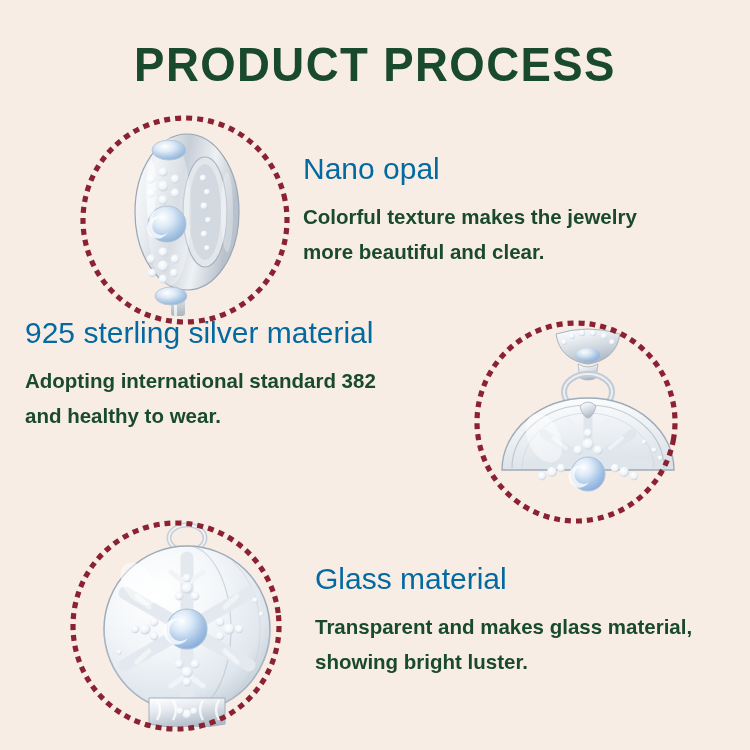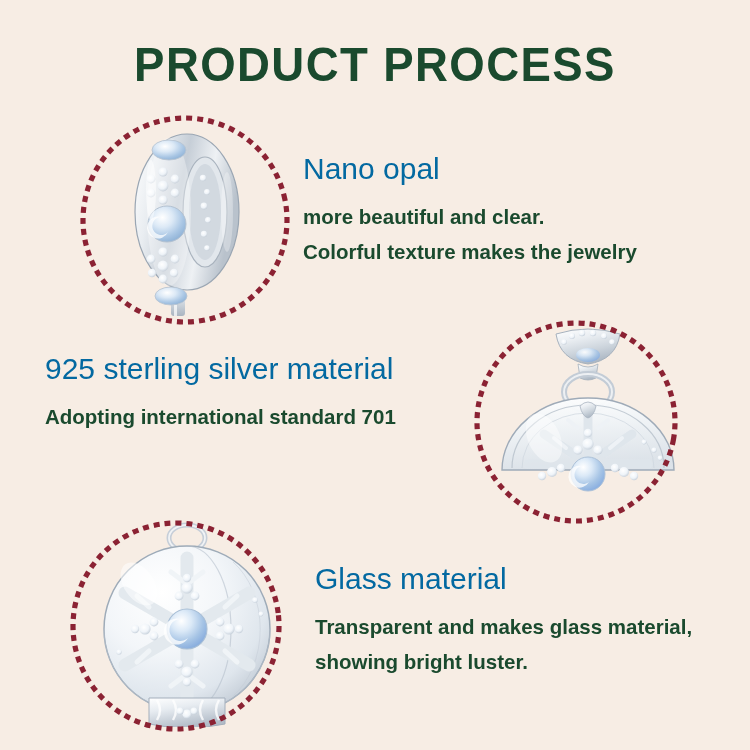--- a/index.html
+++ b/index.html
@@ -48,21 +48,21 @@
   .block-body {
     color: #1a4a2e;
     font-size: 20.5px;
     font-weight: bold;
     line-height: 1.72;
     margin: 0;
   }
   .block-body .ln { display: block; white-space: nowrap; }
 
   #block-nano  { left: 303px; top: 152px; }
-  #block-silver{ left: 25px;  top: 352px; margin-left: 20px; }
+  #block-silver{ left: 25px;  top: 316px; }
   #block-glass { left: 315px; top: 562px; }
 
   
   .dash-circle {
     position: absolute;
     pointer-events: none;
   }
   .dash-circle svg { display: block; overflow: visible; }
 
   
@@ -162,29 +162,30 @@
 
   <div class="dash-circle" style="left:73px; top:108px;">
     <svg width="225" height="225" viewBox="0 0 225 225">
       <ellipse cx="112" cy="112" rx="102" ry="102" fill="none" stroke="#8b2233" stroke-width="5.2" stroke-linecap="butt" stroke-dasharray="6 5" transform="rotate(-14 112 112)"></ellipse>
     </svg>
   </div>
 
   <div class="block" id="block-nano">
     <div class="block-heading">Nano opal</div>
     <div class="block-body">
+      <span class="ln">Colorful texture makes the jewelry</span>
       <span class="ln">more beautiful and clear.</span>
-      <span class="ln">Colorful texture makes the jewelry</span>
     </div>
   </div>
 
   <div class="block" id="block-silver">
     <div class="block-heading">925 sterling silver material</div>
     <div class="block-body">
-      <span class="ln">Adopting international standard 701</span>
+      <span class="ln">Adopting international standard 382</span>
+      <span class="ln">and healthy to wear.</span>
     </div>
   </div>
 
   <div class="photo" style="left:488px; top:322px;">
     <svg width="200" height="200" viewBox="0 0 200 200">
       <defs>
         <linearGradient id="sv2" x1="0" y1="0" x2="0.4" y2="1">
           <stop offset="0" stop-color="#ffffff"></stop>
           <stop offset="0.35" stop-color="#eaeef2"></stop>
           <stop offset="0.7" stop-color="#ccd4dc"></stop>

